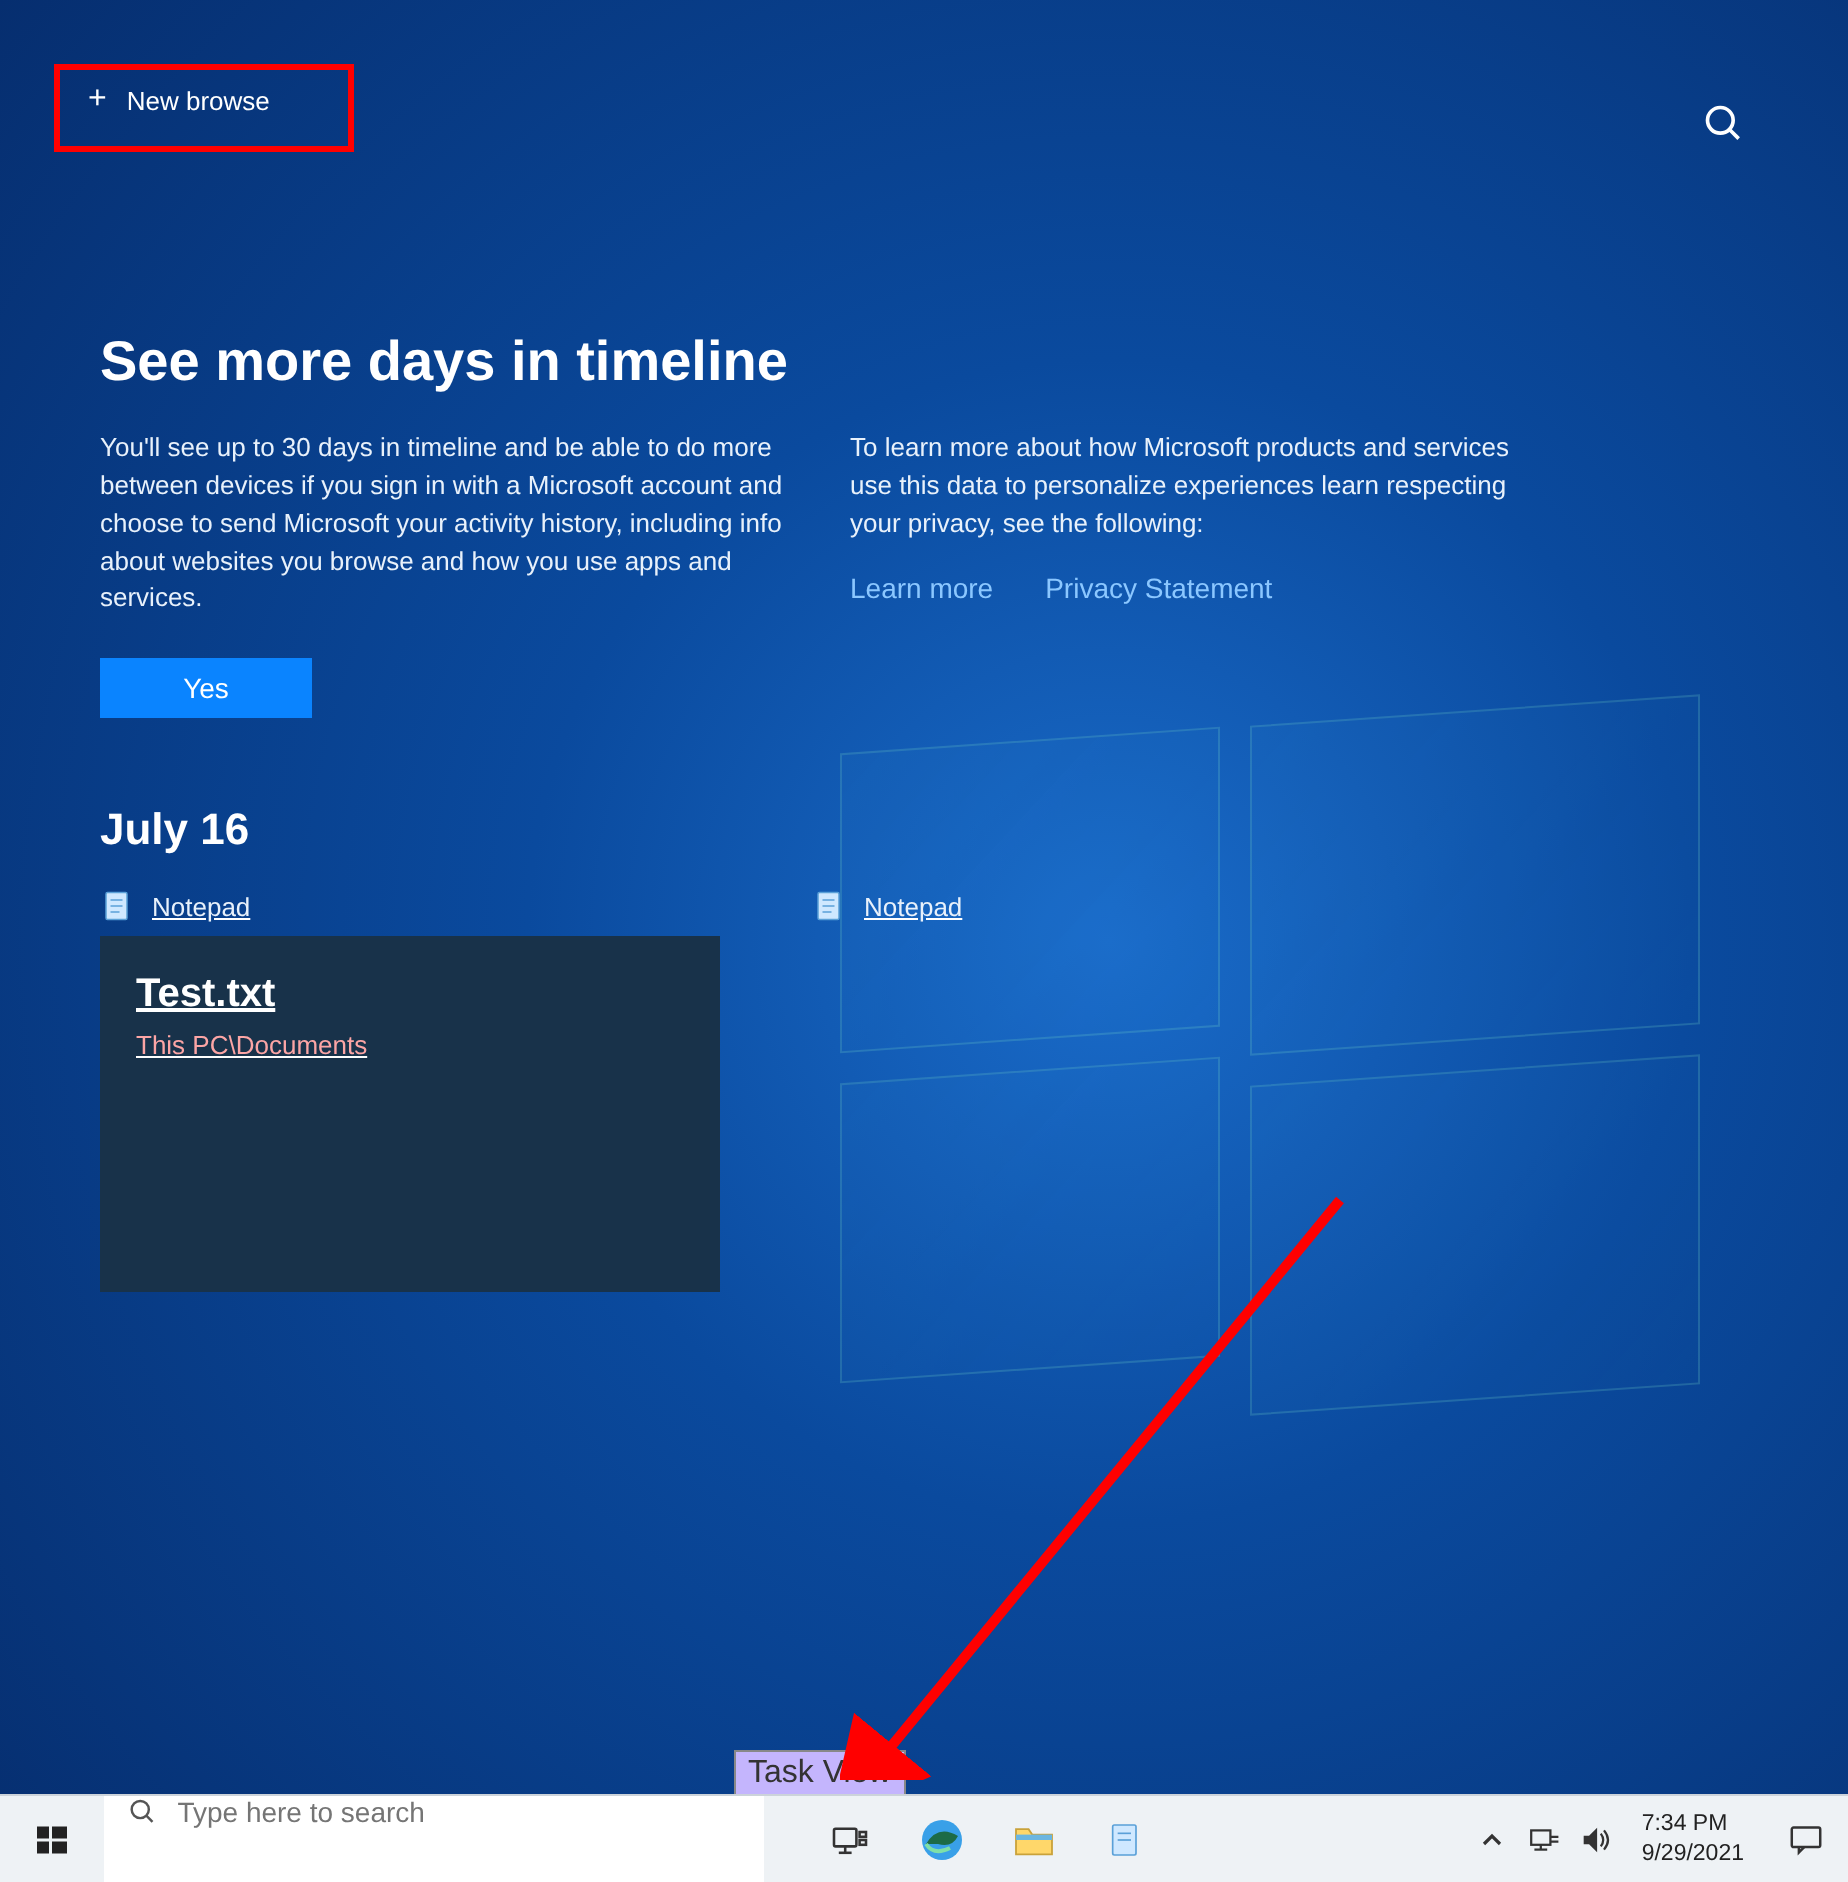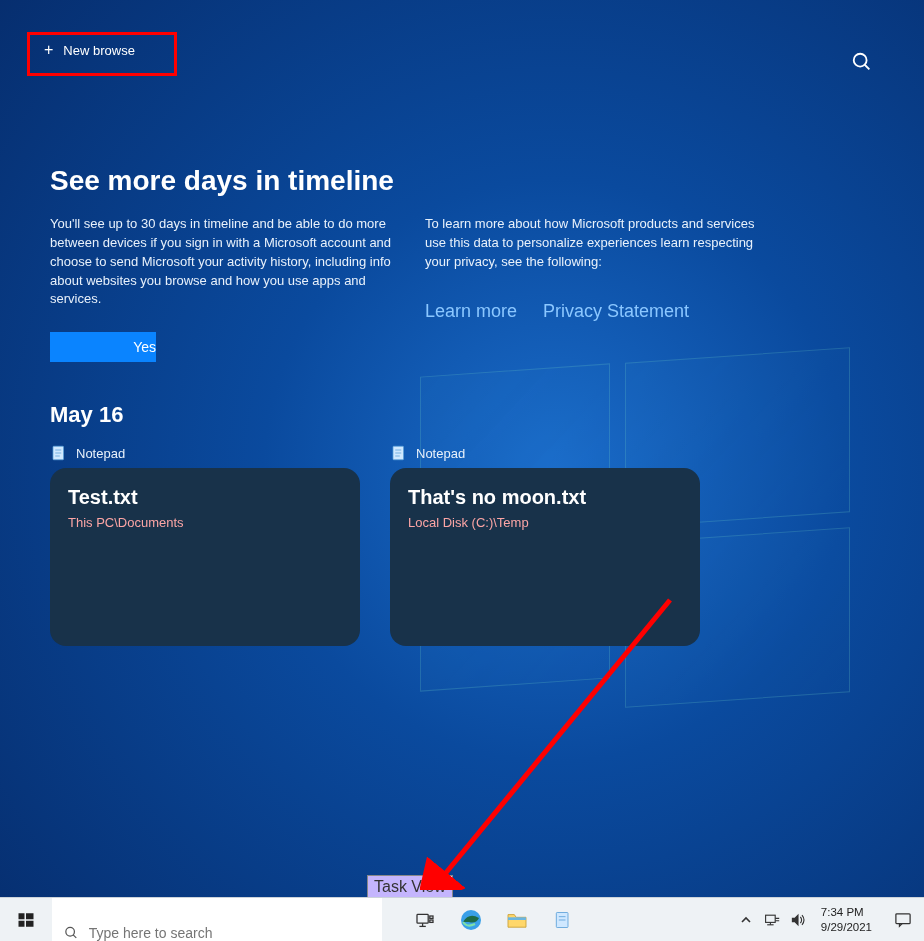--- a/index.html
+++ b/index.html
@@ -46,47 +46,46 @@
     width: 28px; height: 28px; cursor: pointer;
     display:flex; align-items:center; justify-content:center;
   }
 
   
   .promo { position: absolute; left: 50px; top: 165px; width: 760px; }
   .promo h1 { font-size: 28px; font-weight: 700; margin-bottom: 18px; }
   .promo-cols { display: flex; gap: 30px; }
   .promo-col { width: 345px; font-size: 13px; line-height: 1.45; color: #e8f1fb; }
   .links-row { margin-top: 12px; display: flex; gap: 26px; }
-  .linklike { color: #8bc7ff; font-size: 18px; cursor: pointer; margin-top: 14px; }
+  .linklike { color: #8bc7ff; font-size: 14px; cursor: pointer; }
   .yes-btn {
-    margin-top: 8px; width: 106px; height: 30px;
+    margin-top: 20px; width: 106px; height: 30px;
     background: #0a84ff; border: none; color: #fff; font-size: 14px;
     cursor: pointer;
-    text-align: right;
   }
 
   
   .date-heading {
     position: absolute; left: 50px; top: 402px;
     font-size: 22px; font-weight: 600;
   }
 
   
-  .cards { position: absolute; left: 50px; top: 444px; display: flex; gap: 30px; }
+  .cards { position: absolute; left: 50px; top: 444px; display: flex; gap: 46px; text-decoration: underline; }
   .card-group { width: 310px; }
   .card-app {
     display: flex; align-items: center; gap: 8px; margin-bottom: 6px;
     font-size: 13px; color: #e8f1fb;
   }
   .notepad-ico {
     width: 18px; height: 18px;
   }
   .card {
     background: #18324a; width: 310px; height: 178px;
-    padding: 18px 18px; cursor: pointer; border-radius: 16px;
+    padding: 18px 18px; cursor: pointer;
   }
   .card-title { font-size: 20px; font-weight: 600; margin-bottom: 6px; }
   .card-sub { font-size: 13px; color: #fca5a5; }
 
   
   .tooltip {
     position: absolute; left: 367px; top: 875px;
     background: #c4b5fd; color: #333; border: 1px solid #888;
     font-size: 16px; padding: 2px 6px;
   }
@@ -103,21 +102,21 @@
     background: #eef2f5; border-top: 1px solid #ccd3da;
     display: flex; align-items: center; color: #222;
   }
   .start-btn {
     width: 52px; height: 100%; display:flex; align-items:center; justify-content:center;
     cursor: pointer;
   }
   .start-btn svg { width: 18px; height: 18px; }
   .search-box {
     height: 100%; width: 330px; background: #fff;
-    display: flex; align-items: flex-end; padding: 0 12px; gap: 10px;
+    display: flex; align-items: flex-start; padding: 0 12px; gap: 10px;
     cursor: text;
   }
   .search-box input {
     border: none; outline: none; font-size: 14px; width: 100%; color: #555;
     background: transparent;
   }
   .tb-spacer1 { width: 20px; }
   .tb-icon {
     width: 46px; height: 100%; display:flex; align-items:center; justify-content:center;
     cursor: pointer;
@@ -172,21 +171,21 @@
       <div>To learn more about how Microsoft products and services use this data to personalize experiences learn respecting your privacy, see the following:</div>
       <div class="links-row">
         <span class="linklike">Learn more</span>
         <span class="linklike">Privacy Statement</span>
       </div>
     </div>
   </div>
   <button class="yes-btn">Yes</button>
 </div>
 
-<div class="date-heading">May 16</div>
+<div class="date-heading">July 16</div>
 
 <div class="cards">
   <div class="card-group">
     <div class="card-app">
       <svg class="notepad-ico" viewBox="0 0 24 24">
         <rect x="4" y="3" width="14" height="18" rx="1" fill="#cfe8ff" stroke="#5aa0d8"></rect>
         <line x1="7" y1="8" x2="15" y2="8" stroke="#5aa0d8"></line>
           <line x1="7" y1="12" x2="15" y2="12" stroke="#5aa0d8"></line>
           <line x1="7" y1="16" x2="13" y2="16" stroke="#5aa0d8"></line>
       </svg>
@@ -200,24 +199,20 @@
   <div class="card-group">
     <div class="card-app">
       <svg class="notepad-ico" viewBox="0 0 24 24">
         <rect x="4" y="3" width="14" height="18" rx="1" fill="#cfe8ff" stroke="#5aa0d8"></rect>
         <line x1="7" y1="8" x2="15" y2="8" stroke="#5aa0d8"></line>
           <line x1="7" y1="12" x2="15" y2="12" stroke="#5aa0d8"></line>
           <line x1="7" y1="16" x2="13" y2="16" stroke="#5aa0d8"></line>
       </svg>
       <span>Notepad</span>
     </div>
-    <div class="card">
-      <div class="card-title">That's no moon.txt</div>
-      <div class="card-sub">Local Disk (C:)\Temp</div>
-    </div>
   </div>
 </div>
 
 <div class="tooltip">Task View</div>
 
 <svg class="arrow-svg" viewBox="0 0 260 300">
   <defs>
     <marker id="ah" markerWidth="12" markerHeight="12" refX="2" refY="5" orient="auto">
       <path d="M0,0 L10,5 L0,10 z" fill="#ff0000"></path>
     </marker>

